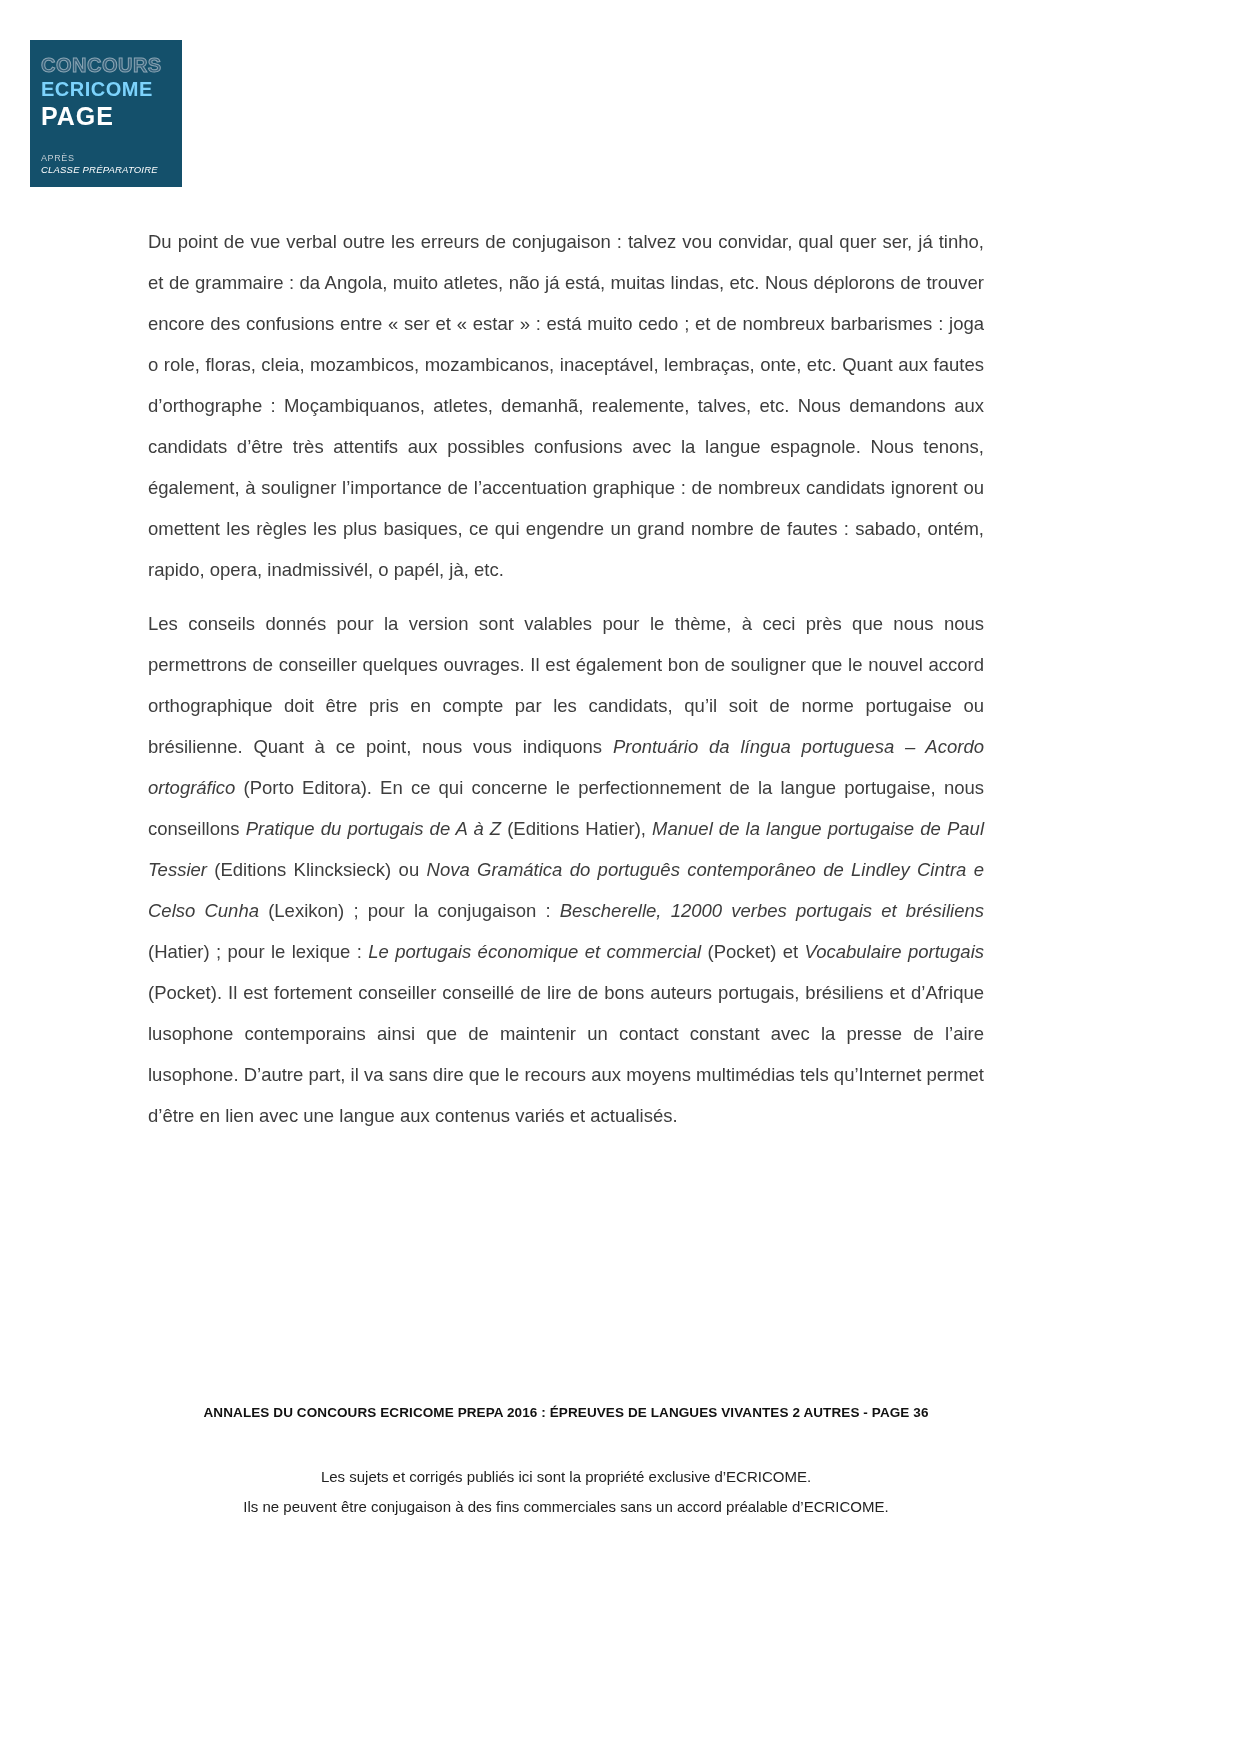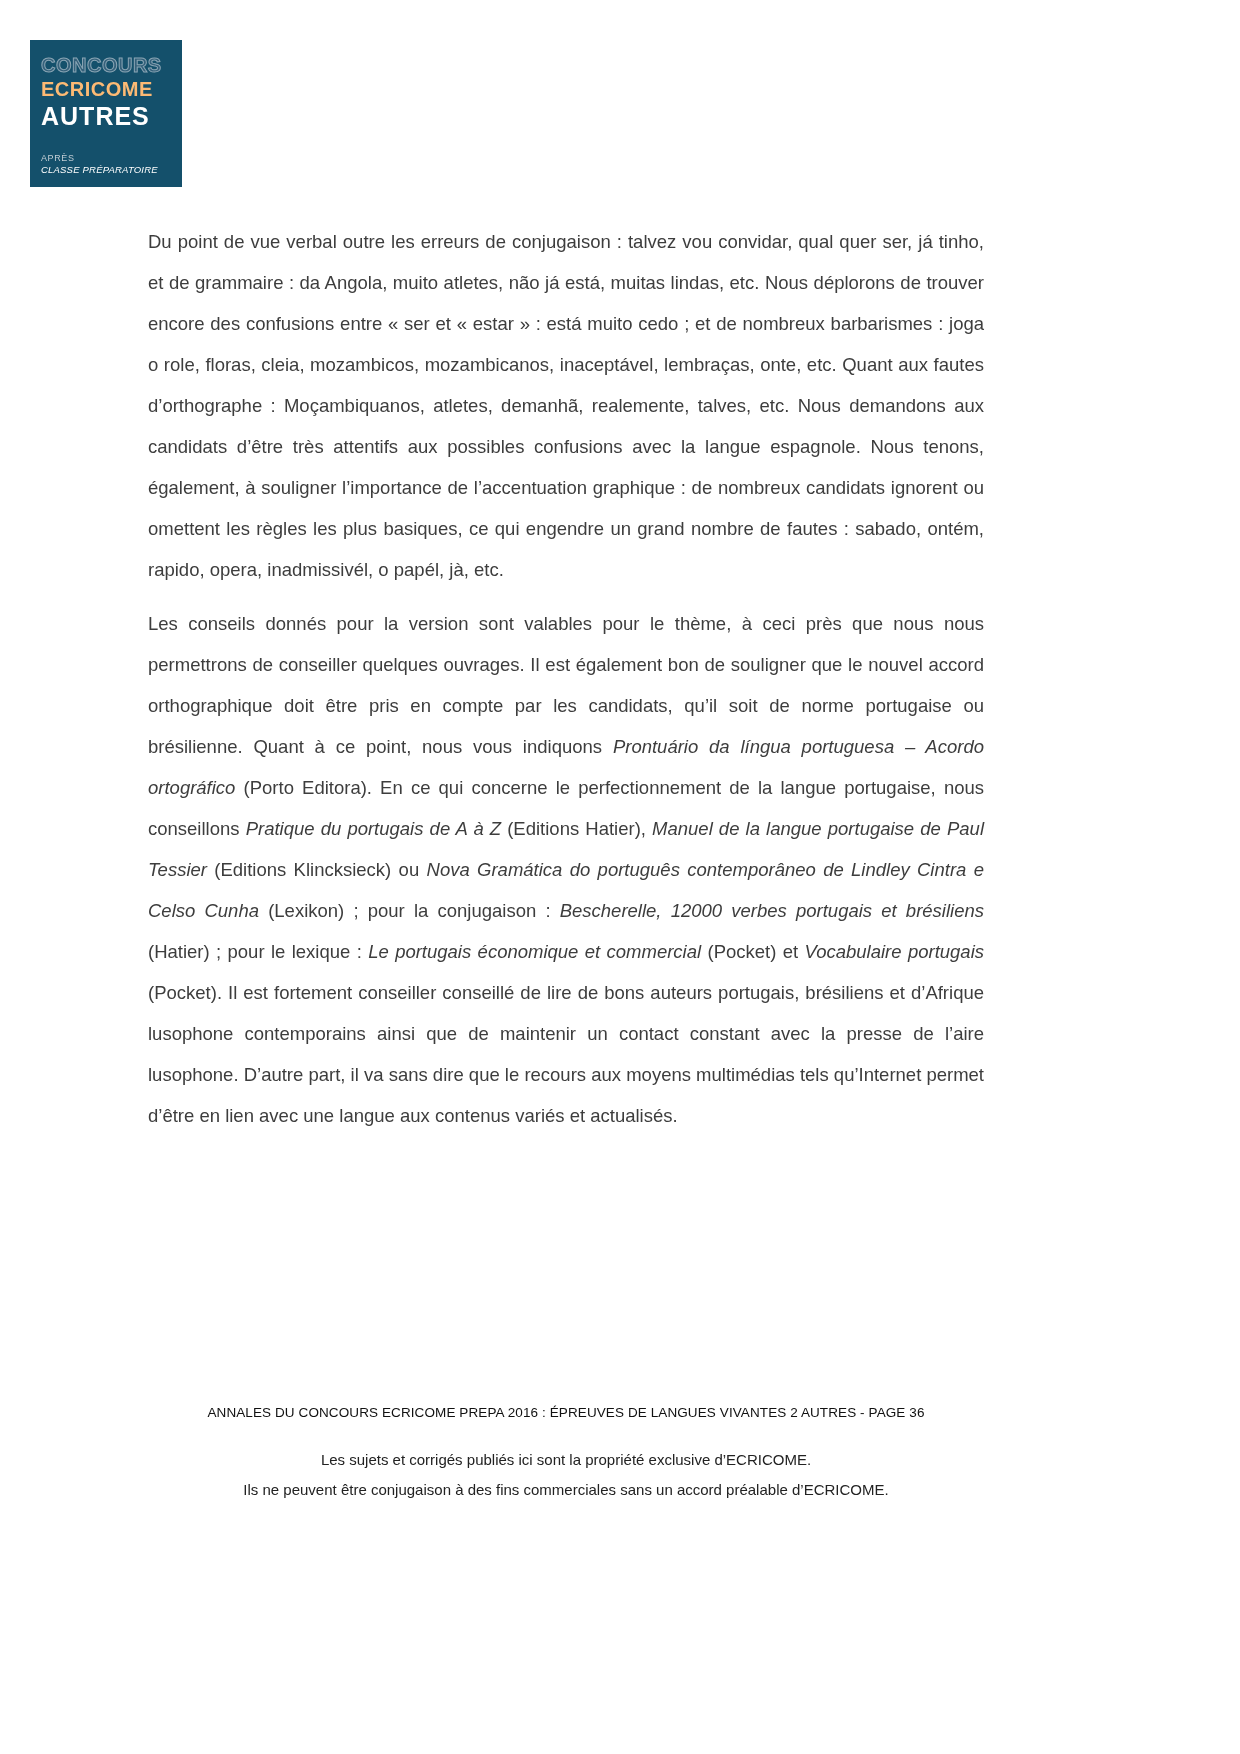--- a/index.html
+++ b/index.html
@@ -28,21 +28,21 @@
     font-weight: 700;
     letter-spacing: 0.5px;
     color: #35617b;
     -webkit-text-stroke: 1px #8aa5b4;
     line-height: 24px;
   }
   .logo-ecricome {
     font-size: 20px;
     font-weight: 700;
     letter-spacing: 0.5px;
-    color: #fdba74;
+    color: #7dd3fc;
     line-height: 25px;
   }
   .logo-prepa {
     font-size: 25px;
     font-weight: 700;
     letter-spacing: 1px;
     color: #ffffff;
     line-height: 29px;
   }
   .logo-apres {
@@ -78,38 +78,38 @@
   
   .footer {
     position: absolute;
     left: 148px;
     top: 1405px;
     width: 836px;
     text-align: center;
   }
   .footer-bold {
     font-size: 13.5px;
-    font-weight: 400;
+    font-weight: 700;
     color: #111111;
     letter-spacing: 0.1px;
-    margin-bottom: 31px;
+    margin-bottom: 48px;
   }
   .footer-line {
     font-size: 15px;
     color: #222222;
     margin-bottom: 13px;
   }
 </style>
 </head>
 <body>
 
 <div class="logo">
   <div class="logo-concours">CONCOURS</div>
   <div class="logo-ecricome">ECRICOME</div>
-  <div class="logo-prepa">AUTRES</div>
+  <div class="logo-prepa">PAGE</div>
   <div class="logo-apres">APRÈS</div>
   <div class="logo-classe">CLASSE PRÉPARATOIRE</div>
 </div>
 
 <div class="content">
   <p><span>Du point de vue verbal outre les erreurs de conjugaison : talvez vou convidar, qual quer ser, já tinho,  et de grammaire : da Angola, muito atletes, não já está,  muitas lindas,  etc. Nous déplorons de trouver encore des confusions entre « ser et « estar » : está muito cedo ; et de nombreux barbarismes : joga o role, floras, cleia, mozambicos, mozambicanos, inaceptável, lembraças, onte, etc. Quant aux fautes d’orthographe : Moçambiquanos, atletes, demanhã, realemente, talves, etc. Nous demandons aux candidats d’être très attentifs aux possibles confusions avec la langue espagnole. Nous tenons, également, à souligner l’importance de l’accentuation graphique : de nombreux candidats ignorent ou omettent les règles les plus basiques, ce qui engendre un grand nombre de fautes : sabado, ontém, rapido, opera, inadmissivél, o papél, jà, etc.</span></p>
   <p><span>Les conseils donnés pour la version sont valables pour le thème, à ceci près que nous nous permettrons de conseiller quelques ouvrages. Il est également bon de souligner que le nouvel accord orthographique doit être pris en compte par les candidats, qu’il soit de norme portugaise ou brésilienne. Quant à ce point, nous vous indiquons </span><span class="italic">Prontuário da língua portuguesa – Acordo ortográfico</span><span> (Porto Editora). En ce qui concerne le perfectionnement de la langue portugaise, nous conseillons </span><span class="italic">Pratique du portugais de A à Z</span><span> (Editions Hatier), </span><span class="italic">Manuel de la langue portugaise de Paul Tessier</span><span> (Editions Klincksieck) ou </span><span class="italic">Nova Gramática do português contemporâneo de Lindley Cintra e Celso Cunha</span><span> (Lexikon) ; pour la conjugaison : </span><span class="italic">Bescherelle, 12000 verbes portugais et brésiliens</span><span> (Hatier) ; pour le lexique : </span><span class="italic">Le portugais économique et commercial</span><span> (Pocket) et </span><span class="italic">Vocabulaire portugais</span><span> (Pocket). Il est fortement conseiller  conseillé de lire de bons auteurs portugais, brésiliens et d’Afrique lusophone contemporains ainsi que de maintenir un contact constant avec la presse de l’aire lusophone. D’autre part, il va sans dire que le recours aux moyens multimédias tels qu’Internet permet d’être en lien avec une langue aux contenus variés et actualisés.</span></p>
 </div>
 
 <div class="footer">

